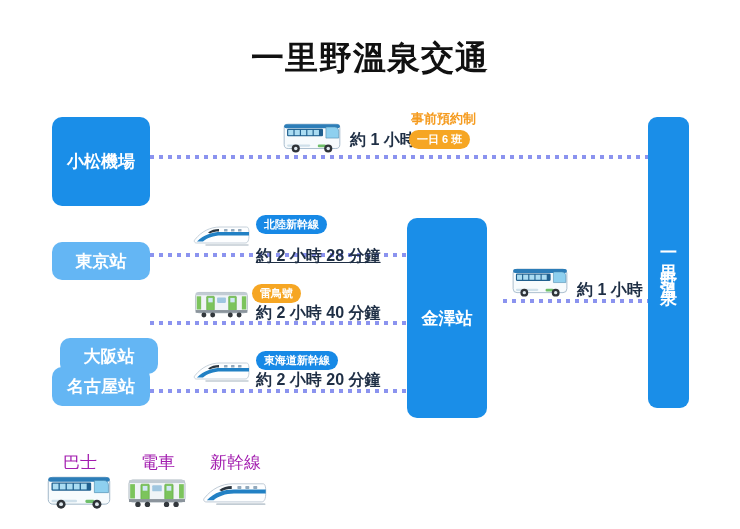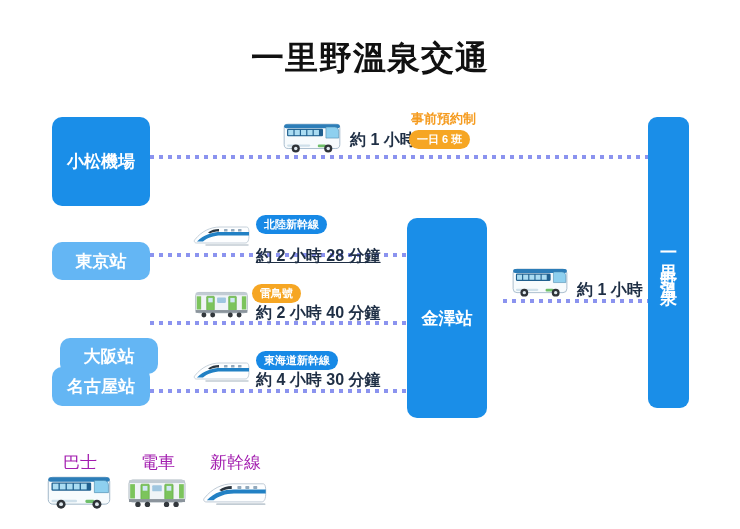--- a/index.html
+++ b/index.html
@@ -138,21 +138,21 @@
   <svg class="icon" style="left:194px; top:289px; width:55px; height:30px;">
       <use href="#sym-train"></use>
     </svg>
   <span class="badge orange" style="left:252px; top:284px;">雷鳥號</span>
   <span class="dur" style="left:256px; top:303px;">約 2 小時 40 分鐘</span>
 
   <svg class="icon" style="left:191px; top:359px; width:60px; height:26px;">
       <use href="#sym-shinkansen"></use>
     </svg>
   <span class="badge blue" style="left:256px; top:351px;">東海道新幹線</span>
-  <span class="dur" style="left:256px; top:370px;">約 4 小時 30 分鐘</span>
+  <span class="dur" style="left:256px; top:370px;">約 2 小時 20 分鐘</span>
 
   <svg class="icon" style="left:512px; top:266px; width:56px; height:32px;">
       <use href="#sym-bus"></use>
     </svg>
   <span class="dur" style="left:577px; top:280px;">約 1 小時</span>
 
   <div class="legend-label" style="left:63px; top:451px;">巴士</div>
   <svg class="icon" style="left:47px; top:474px; width:64px; height:36px;">
       <use href="#sym-bus"></use>
     </svg>

